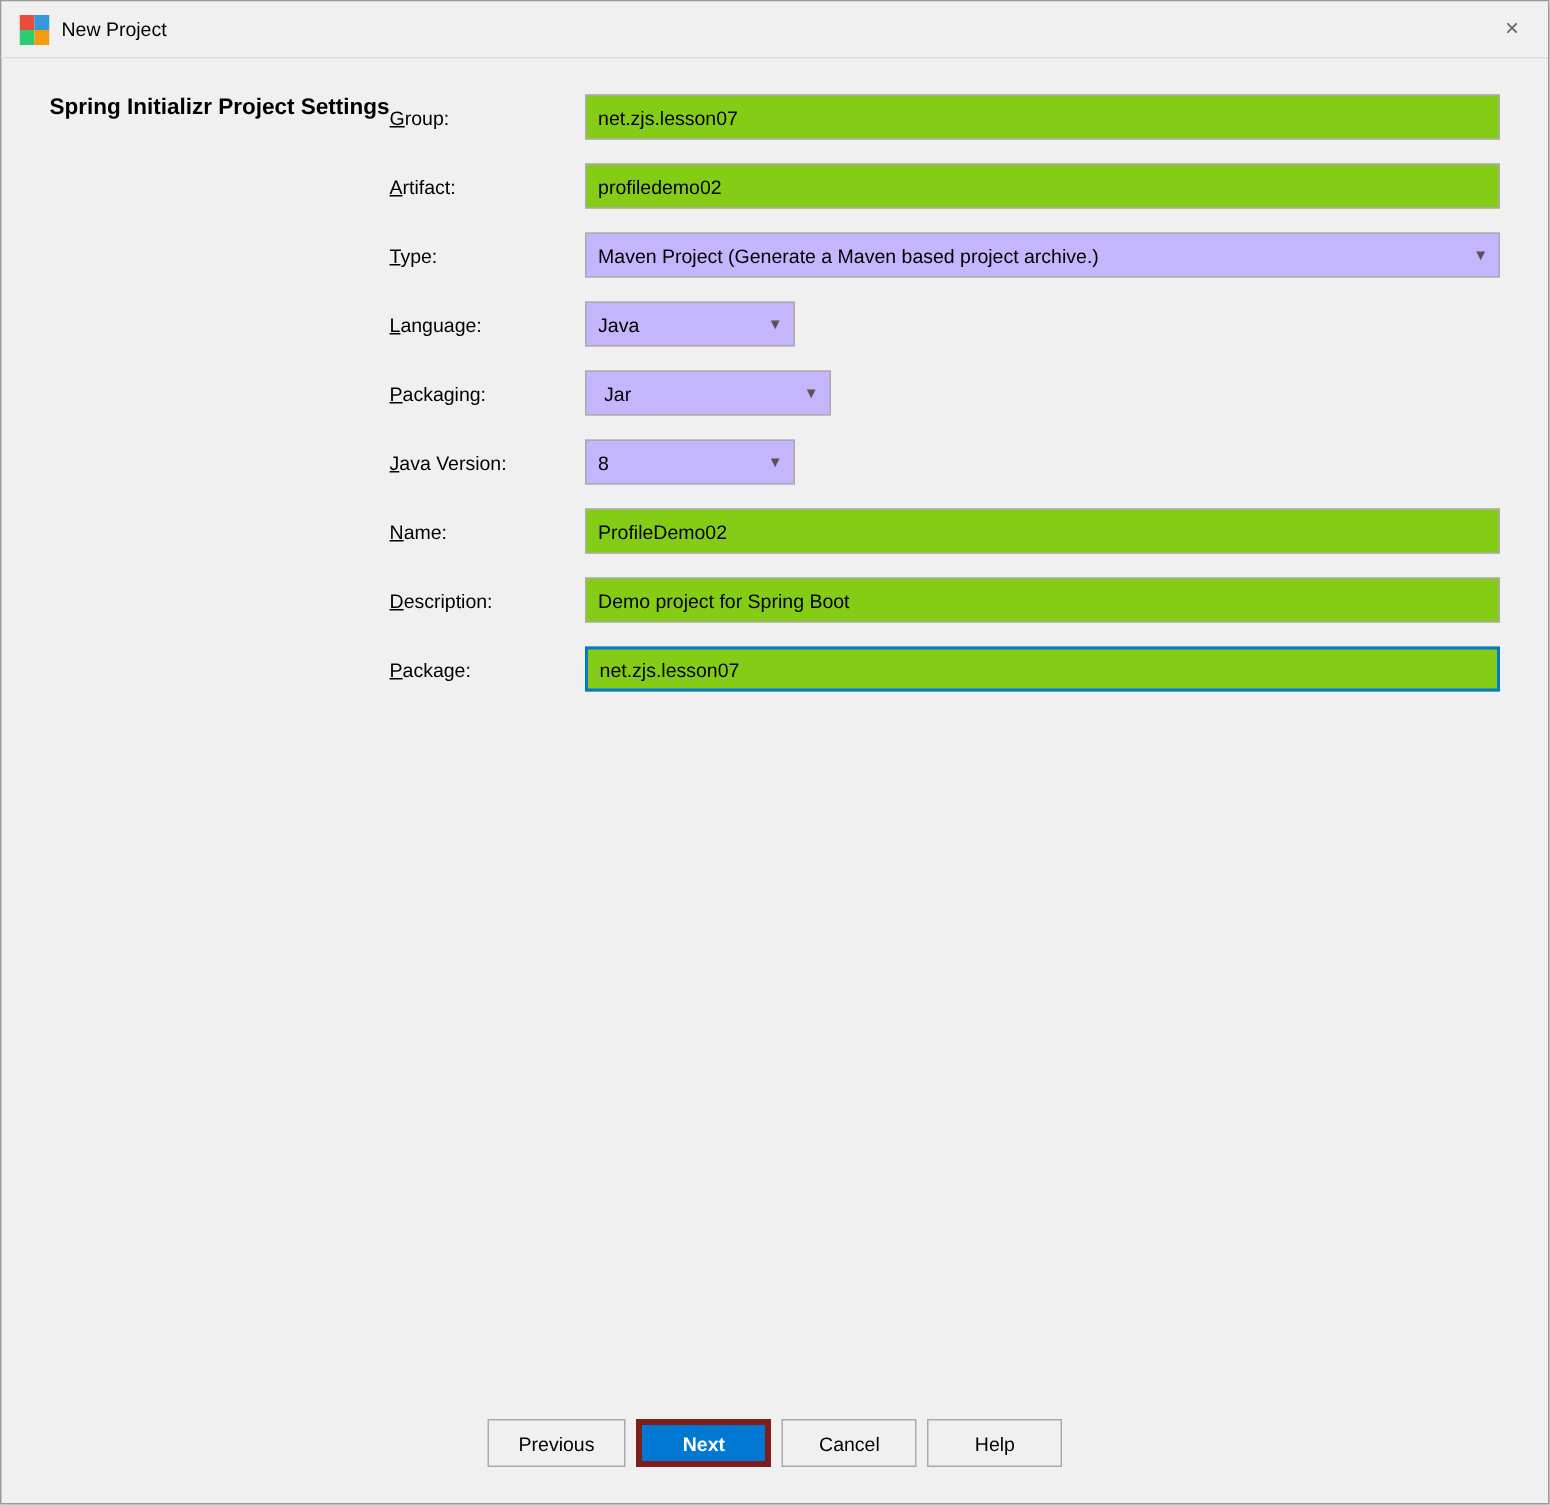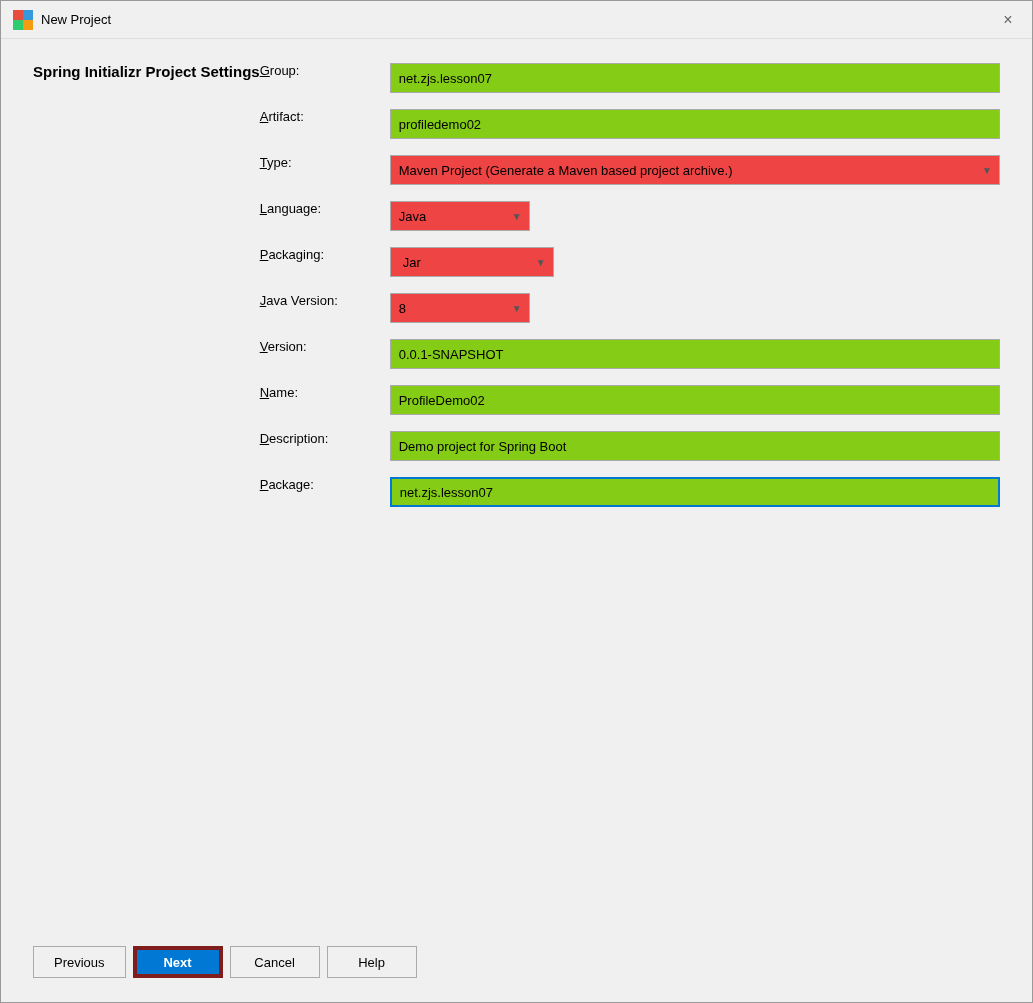--- a/index.html
+++ b/index.html
@@ -81,20 +81,21 @@
       color: #000;
       margin-bottom: 24px;
     }
 
     .form-area {
       flex: 1;
     }
 
     .form-row {
       display: flex;
+      align-items: center;
       margin-bottom: 16px;
     }
 
     .form-label {
       width: 130px;
       min-width: 130px;
       font-size: 13px;
       color: #000;
       text-align: left;
     }
@@ -114,21 +115,21 @@
       outline: none;
     }
 
     .form-input.focused {
       border: 2px solid #0078d4;
     }
 
     .form-select {
       height: 30px;
       border: 1px solid #aaa;
-      background: #ef4444;
+      background: #c4b5fd;
       padding: 4px 8px;
       font-size: 13px;
       color: #000;
       cursor: pointer;
       appearance: none;
       -webkit-appearance: none;
       outline: none;
       position: relative;
     }
 
@@ -153,20 +154,21 @@
     .select-type .form-select {
       width: 100%;
     }
 
     .select-small .form-select {
       width: 140px;
     }
 
     .dialog-footer {
       display: flex;
+      justify-content: center;
       align-items: center;
       gap: 7px;
       padding: 16px 32px 24px 32px;
     }
 
     .btn {
       height: 32px;
       min-width: 90px;
       padding: 0 20px;
       font-size: 13px;
@@ -267,26 +269,20 @@
         <div class="select-wrapper select-small">
           <select class="form-select" style="width:140px; padding-right:28px;">
             <option>8</option>
             <option>11</option>
             <option>17</option>
           </select>
           <span class="chevron">▼</span>
         </div>
       </div>
 
-      <div class="form-row">
-        <label class="form-label">
-          <span class="underline">V</span>ersion:
-        </label>
-        <input class="form-input" type="text" value="0.0.1-SNAPSHOT" style="">
-      </div>
 
       <div class="form-row">
         <label class="form-label">
           <span class="underline">N</span>ame:
         </label>
         <input class="form-input" type="text" value="ProfileDemo02" style="">
       </div>
 
       <div class="form-row">
         <label class="form-label">

